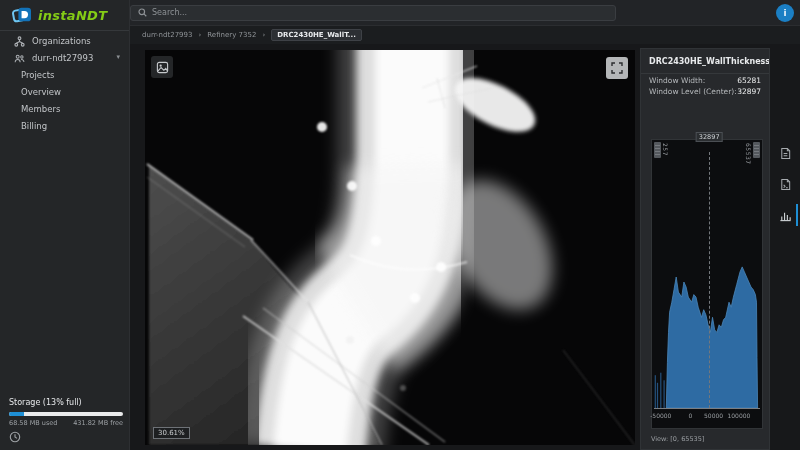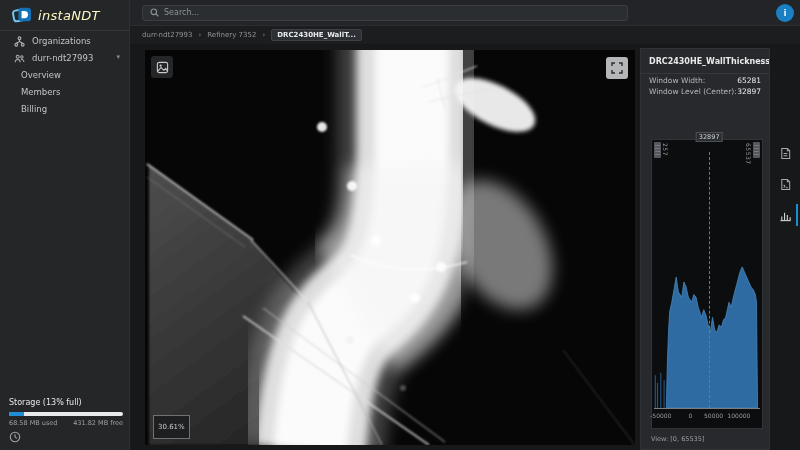--- a/index.html
+++ b/index.html
@@ -1,49 +1,49 @@
 <!DOCTYPE html>
 <html><head>
 <meta charset="utf-8">
 <style>
 *{margin:0;padding:0;box-sizing:border-box}
 html,body{width:800px;height:450px;overflow:hidden}
 body{background:#17181a;font-family:"DejaVu Sans","Liberation Sans",sans-serif;color:#c9ccce;position:relative}
 
 .sidebar{position:absolute;left:0;top:0;width:130px;height:450px;background:#242628;border-right:1px solid #2d2f32}
 .logo{display:flex;align-items:center;gap:6px;padding:6px 0 6px 12px}
-.logo-text{font-size:13px;font-style:italic;font-weight:normal;color:#fef9c3;letter-spacing:.3px}
+.logo-text{font-size:13px;font-style:italic;font-weight:bold;color:#84cc16;letter-spacing:.3px}
 .sidebar-divider{height:1px;background:#35383b;margin-bottom:5px}
 .nav-item{display:flex;align-items:flex-start;height:17px;padding-left:14px;font-size:8.5px;color:#c2c5c8;gap:7px;cursor:pointer}
 .nav-item.sub{padding-left:21px}
 .nav-icon{width:11px;height:11px;flex:0 0 auto;color:#aeb2b6}
 .chevron{margin-left:auto;margin-right:9px;font-size:7px;color:#8b8f93}
 .storage{position:absolute;left:9px;bottom:4px;width:114px}
 .storage-title{font-size:8px;font-weight:normal;color:#e6e8ea}
 .storage-bar{height:4px;background:#e9eaeb;border-radius:2px;margin:5px 0 3px;position:relative;overflow:hidden}
 .storage-fill{position:absolute;left:0;top:0;bottom:0;background:#1e8fd5}
 .storage-row{display:flex;justify-content:space-between;font-size:6.5px;color:#9ea2a6}
 .history-btn{margin-top:4px;color:#9ea2a6;background:none;border:none;cursor:pointer;display:block}
 
 .topbar{position:absolute;left:130px;top:0;width:670px;height:26px;background:#222427;border-bottom:1px solid #2b2d30;display:flex;align-items:center}
-.search{margin-left:12px;width:486px;height:16px;background:#2b2e31;border:1px solid #3a3d41;border-radius:3px;display:flex;align-items:center;gap:5px;padding:0 7px}
+.search{width:486px;height:16px;background:#2b2e31;border:1px solid #3a3d41;border-radius:3px;display:flex;align-items:center;gap:5px;padding:0 7px}
 .search svg{flex:0 0 auto;color:#8e9296}
 .search input{background:none;border:none;outline:none;color:#cfd2d5;font-size:8px;width:100%;font-family:inherit}
 .search input::placeholder{color:#8e9296}
 .avatar{position:absolute;right:6px;top:4px;width:18px;height:18px;border-radius:50%;background:#1b7fc4;color:#eaf4fb;font-size:9px;font-weight:bold;display:flex;align-items:center;justify-content:center;cursor:pointer}
 .breadcrumb{position:absolute;left:130px;top:26px;width:670px;height:18px;display:flex;align-items:center;font-size:7px;color:#8f9397;gap:6px;padding-left:12px;background:#1b1d1f}
 .crumb{cursor:pointer}
 .crumb-last{background:#2c2f33;border:1px solid #3e4146;border-radius:2px;color:#e8eaec;font-weight:bold;padding:1px 5px}
 .sep{color:#6e7control276}
 
 .viewer{position:absolute;left:145px;top:50px;width:490px;height:395px;background:#000;overflow:hidden}
 .viewer-chip{position:absolute;width:22px;height:22px;border-radius:3px;display:flex;align-items:center;justify-content:center;border:none;cursor:pointer}
 .chip-tl{left:6px;top:6px;background:rgba(62,65,68,.55);color:#c6c9cc}
 .chip-tr{right:7px;top:7px;background:#b4b6b8;color:#2b2d2f}
-.zoom-badge{position:absolute;left:8px;bottom:6px;font-size:7px;color:#c9ccce;background:#1d1f21;border:1px solid #6e7277;padding:7px 4px}
+.zoom-badge{position:absolute;left:8px;bottom:6px;font-size:7px;color:#c9ccce;background:#1d1f21;border:1px solid #6e7277;padding:1px 4px}
 
 .inspector{position:absolute;left:640px;top:48px;width:130px;height:402px;background:#27292c;border:1px solid #303336}
 .insp-title{font-size:8px;font-weight:bold;color:#e8eaec;padding:8px 6px 7px 8px;white-space:nowrap;overflow:hidden;border-bottom:1px solid #35383b}
 .wl-row{display:flex;justify-content:space-between;padding:2px 8px 0 8px;font-size:7.5px}
 .wl-row:first-of-type{padding-top:7px}
 .wl-label{color:#b6b9bc}
 .wl-value{color:#eceeef}
 .controls{display:flex;align-items:center;gap:4px;padding:8px 6px 0 8px}
 .select{width:62px;height:15px;background:#2b2e31;border:1px solid #45484d;border-radius:2px;font-size:7px;color:#d4d7da;display:flex;align-items:center;justify-content:space-between;padding:0 4px;cursor:pointer}
 .caret{font-size:6px;color:#9a9ea2}
@@ -92,20 +92,23 @@
     <div class="nav-item">
       <svg class="nav-icon" viewBox="0 0 12 12" fill="none" stroke="currentColor" stroke-width="1.1">
         <circle cx="4" cy="4" r="1.6"></circle>
           <path d="M1.3 10c0-1.8 1.2-2.9 2.7-2.9S6.7 8.2 6.7 10"></path>
         <circle cx="8.6" cy="4.4" r="1.3"></circle>
           <path d="M7.8 7.2c1.7-.3 3 .8 3 2.5"></path>
       </svg>
       <span>durr-ndt27993</span>
       <span class="chevron">▾</span>
     </div>
+    <div class="nav-item sub">
+        <span>Projects</span>
+      </div>
     <div class="nav-item sub">
         <span>Overview</span>
       </div>
     <div class="nav-item sub">
         <span>Members</span>
       </div>
     <div class="nav-item sub">
         <span>Billing</span>
       </div>
   </nav>

